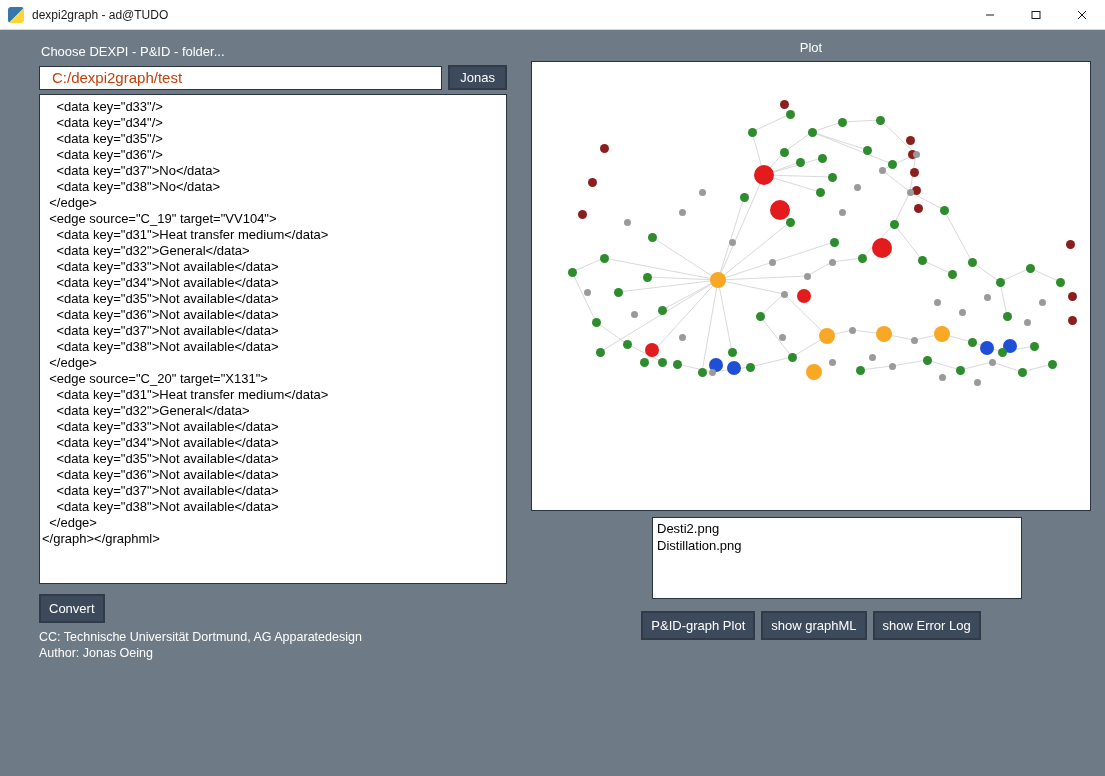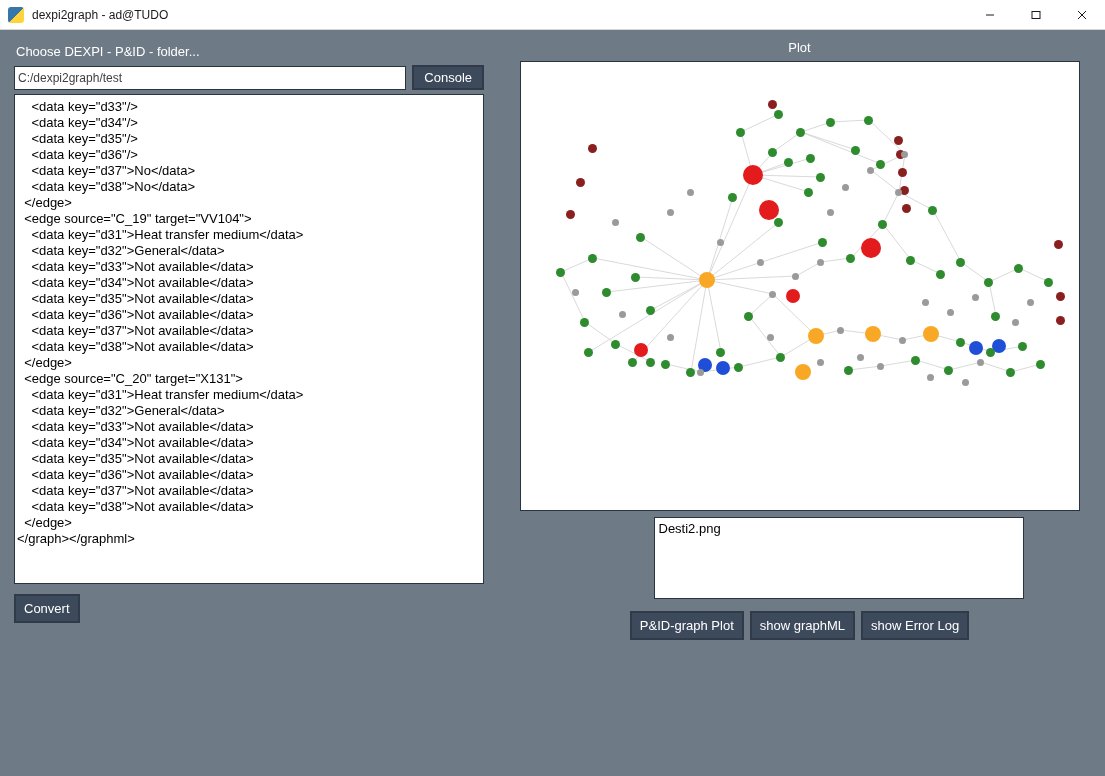--- a/index.html
+++ b/index.html
@@ -33,30 +33,30 @@
 
   .app {
     position: absolute;
     top: 30px; left: 0; right: 0; bottom: 0;
     background: #6e7a86;
     color: #ffffff;
     padding: 10px 14px 8px 14px;
     display: flex;
     flex-direction: column;
   }
-  .columns { display:flex; gap: 24px; flex: 1; min-height:0; }
+  .columns { display:flex; gap: 24px; flex: 1; min-height:0;margin-left:25px; }
   .left { width: 470px; display:flex; flex-direction:column; }
   .right { flex:1; display:flex; flex-direction:column; align-items:center; }
 
   .section-label { font-size: 13px; color:#fff; margin: 4px 0 6px 2px; }
 
   .path-row { display:flex; gap:6px; align-items:center; margin-bottom:4px; }
   .path-input {
-    flex:1; height:24px; padding:2px 3px; font-size:12px;
-    border:1px solid #2a3440; background:#fff; color:#404040;
+    flex:1; height:24px; padding:2px 12px; font-size:15px;
+    border:1px solid #2a3440; background:#fff; color:#c2410c;
   }
   .btn {
     background:#3d4a5c; color:#fff; border:2px solid #303a48;
     padding:3px 10px; font-size:13px; cursor:default;
   }
 
   .console-box {
     background:#fff; color:#000; border:1px solid #2a3440;
     height: 490px;
     overflow-y:scroll;
@@ -83,21 +83,21 @@
   .n-green { background:#2e8b2e; width:9px; height:9px; }
   .n-darkred{ background:#8a1f1f; width:9px; height:9px;}
   .n-grey  { background:#9a9a9a; width:7px; height:7px; }
   svg.edges { position:absolute; left:0; top:0; width:100%; height:100%; }
   svg.edges line { stroke:#cfcfcf; stroke-width:0.8; }
 
   .files-box {
     background:#fff; color:#000; border:1px solid #2a3440;
     width: 370px; height: 82px; margin-top:6px; padding:2px 4px;
     font-size:13px; line-height:17px; overflow-y:scroll;
-    position:relative; left:39px;
+    position:relative; left:26px;
   }
   .files-box div { white-space:nowrap; }
 
   .logo-row { display:flex; align-items:center; gap:10px; margin-top:12px; }
   .logo-mark {
     width:48px; height:48px; position:relative;
   }
   .logo-mark::before {
     content:""; position:absolute; left:2px; top:2px;
     width:40px; height:40px; border:6px solid #7bc043;
@@ -137,21 +137,21 @@
     </div>
 </div>
 
 <div class="app">
   <div class="columns">
 
     <div class="left">
       <div class="section-label">Choose DEXPI - P&amp;ID - folder...</div>
       <div class="path-row">
         <input class="path-input" value="C:/dexpi2graph/test" style="">
-        <button class="btn">Console</button>
+        <button class="btn">Jonas</button>
       </div>
       <div class="console-box">    &lt;data key="d33"/&gt;
     &lt;data key="d34"/&gt;
     &lt;data key="d35"/&gt;
     &lt;data key="d36"/&gt;
     &lt;data key="d37"&gt;No&lt;/data&gt;
     &lt;data key="d38"&gt;No&lt;/data&gt;
   &lt;/edge&gt;
   &lt;edge source="C_19" target="VV104"&gt;
     &lt;data key="d31"&gt;Heat transfer medium&lt;/data&gt;
@@ -171,20 +171,24 @@
     &lt;data key="d35"&gt;Not available&lt;/data&gt;
     &lt;data key="d36"&gt;Not available&lt;/data&gt;
     &lt;data key="d37"&gt;Not available&lt;/data&gt;
     &lt;data key="d38"&gt;Not available&lt;/data&gt;
   &lt;/edge&gt;
 &lt;/graph&gt;&lt;/graphml&gt;</div>
       <div class="button-row">
         <button class="btn">Convert</button>
       </div>
 
+      <div class="credits">
+        <div>CC: Technische Universität Dortmund, AG Apparatedesign</div>
+        <div>Author: Jonas Oeing</div>
+      </div>
     </div>
 
     <div class="right">
       <div class="plot-label">Plot</div>
       <div class="plot-canvas" id="plot">
         <svg class="edges" id="edges">
             <line x1="186" y1="218" x2="232" y2="113"></line>
             <line x1="186" y1="218" x2="212" y2="135"></line>
             <line x1="186" y1="218" x2="258" y2="160"></line>
             <line x1="186" y1="218" x2="302" y2="180"></line>
@@ -355,20 +359,21 @@
           <div class="node n-grey" style="left: 296.5px; top: 296.5px;"></div>
           <div class="node n-grey" style="left: 336.5px; top: 291.5px;"></div>
           <div class="node n-grey" style="left: 406.5px; top: 311.5px;"></div>
           <div class="node n-grey" style="left: 441.5px; top: 316.5px;"></div>
           <div class="node n-grey" style="left: 146.5px; top: 271.5px;"></div>
           <div class="node n-grey" style="left: 98.5px; top: 248.5px;"></div>
           <div class="node n-grey" style="left: 51.5px; top: 226.5px;"></div>
         </div>
       <div class="files-box" id="files">
           <div>Desti2.png</div>
+          <div>Distillation.png</div>
         </div>
       <div class="button-row" style="margin-top:12px;">
         <button class="btn">P&amp;ID-graph Plot</button>
         <button class="btn">show graphML</button>
         <button class="btn">show Error Log</button>
       </div>
     </div>
   </div>
 </div>
 

